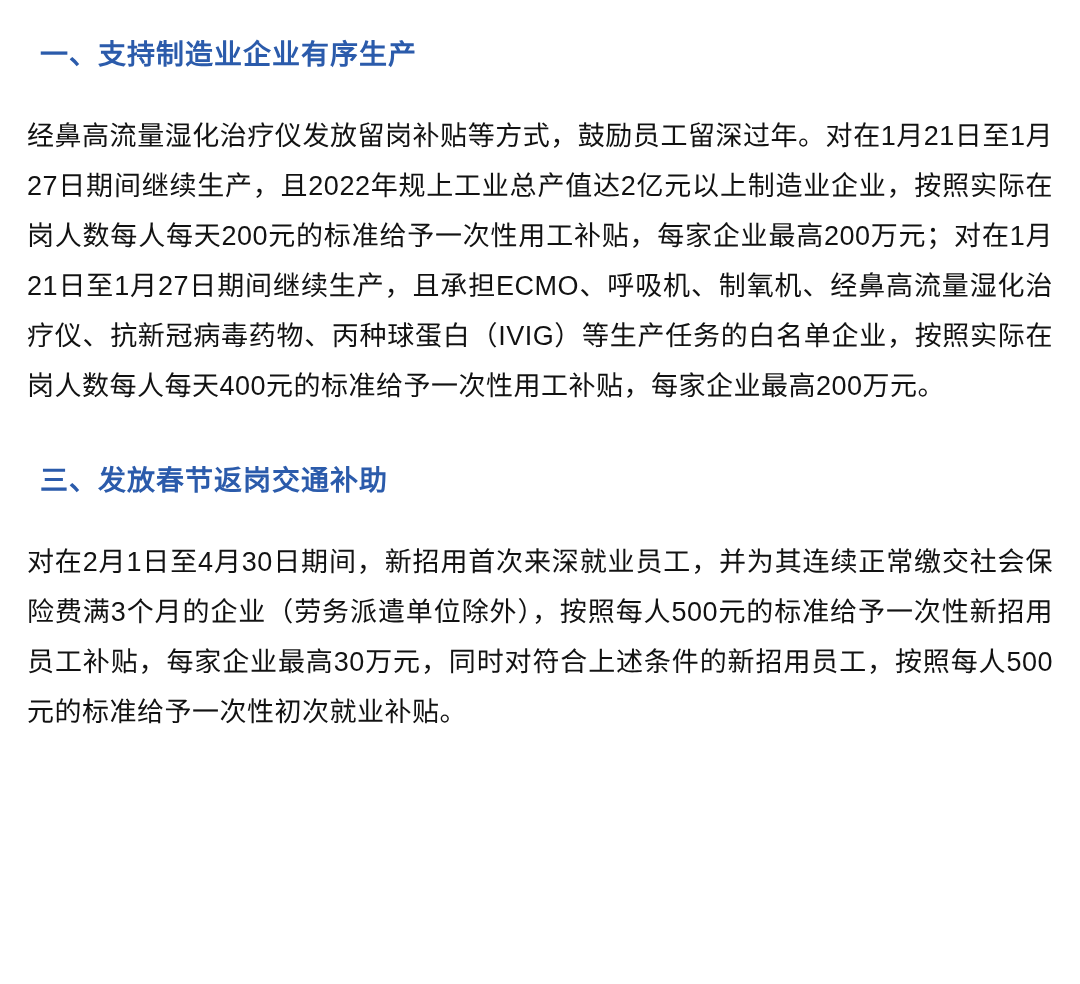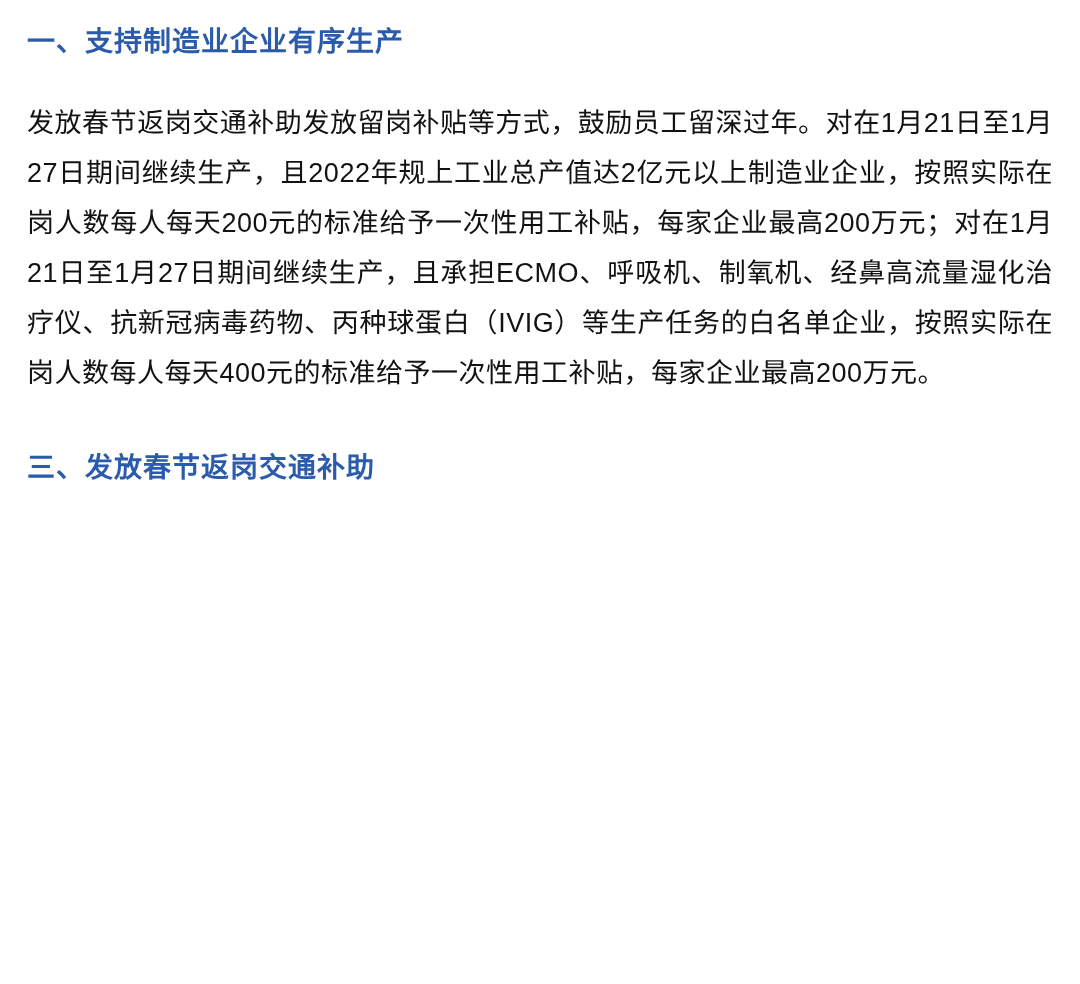--- a/index.html
+++ b/index.html
@@ -15,21 +15,21 @@
     -webkit-font-smoothing: antialiased;
   }
   .article {
     box-sizing: border-box;
     width: 1080px;
     padding: 22px 27px 30px 27px;
   }
   section.policy-section { margin: 0; }
   section.policy-section + section.policy-section { margin-top: 50px; }
   h2.section-heading {
-    margin: 0;
+    margin: 13px;
     font-size: 28px;
     line-height: 1.4;
     font-weight: 700;
     color: var(--heading-color, #2b5bab);
     letter-spacing: 1px;
   }
   p.paragraph {
     margin: 37px 0 0 0;
     font-size: 27px;
     line-height: 50px;
@@ -41,23 +41,24 @@
   }
   p.paragraph b { font-weight: 400; }
 </style>
 </head>
 <body style="--heading-color: #2b5bab; --text-color: #121212; background: rgb(255, 255, 255);">
 
 <article class="article">
 
   <section class="policy-section">
     <h2 class="section-heading">一、支持制造业企业有序生产</h2>
-    <p class="paragraph"><span>发放春节返岗交通补助</span><b>发放留岗补贴</b><span>等方式，鼓励员工留深过年。对在1月21日至1月27日期间继续生产，且2022年规上工业总产值达2亿元以上制造业企业，按照实际在岗人数每人每天200元的标准给予一次性用工补贴，每家企业最高200万元；对在1月21日至1月27日期间继续生产，且承担ECMO、呼吸机、制氧机、经鼻高流量湿化治疗仪、抗新冠病毒药物、丙种球蛋白（IVIG）等生产任务的白名单企业，按照实际在岗人数每人每天400元的标准给予一次性用工补贴，每家企业最高200万元。</span></p>
+    <p class="paragraph"><span>经鼻高流量湿化治疗仪</span><b>发放留岗补贴</b><span>等方式，鼓励员工留深过年。对在1月21日至1月27日期间继续生产，且2022年规上工业总产值达2亿元以上制造业企业，按照实际在岗人数每人每天200元的标准给予一次性用工补贴，每家企业最高200万元；对在1月21日至1月27日期间继续生产，且承担ECMO、呼吸机、制氧机、经鼻高流量湿化治疗仪、抗新冠病毒药物、丙种球蛋白（IVIG）等生产任务的白名单企业，按照实际在岗人数每人每天400元的标准给予一次性用工补贴，每家企业最高200万元。</span></p>
   </section>
 
   <section class="policy-section">
   </section>
 
   <section class="policy-section">
     <h2 class="section-heading">三、发放春节返岗交通补助</h2>
+    <p class="paragraph"><span>对在2月1日至4月30日期间，新招用首次来深就业员工，并为其连续正常缴交社会保险费满3个月的企业（劳务派遣单位除外），按照每人500元的标准给予</span><b>一次性新招用员工补贴，</b><span>每家企业最高30万元，同时对符合上述条件的新招用员工，按照每人500元的标准给予一次性初次就业补贴。</span></p>
   </section>
 
 </article>
 
 </body></html>

